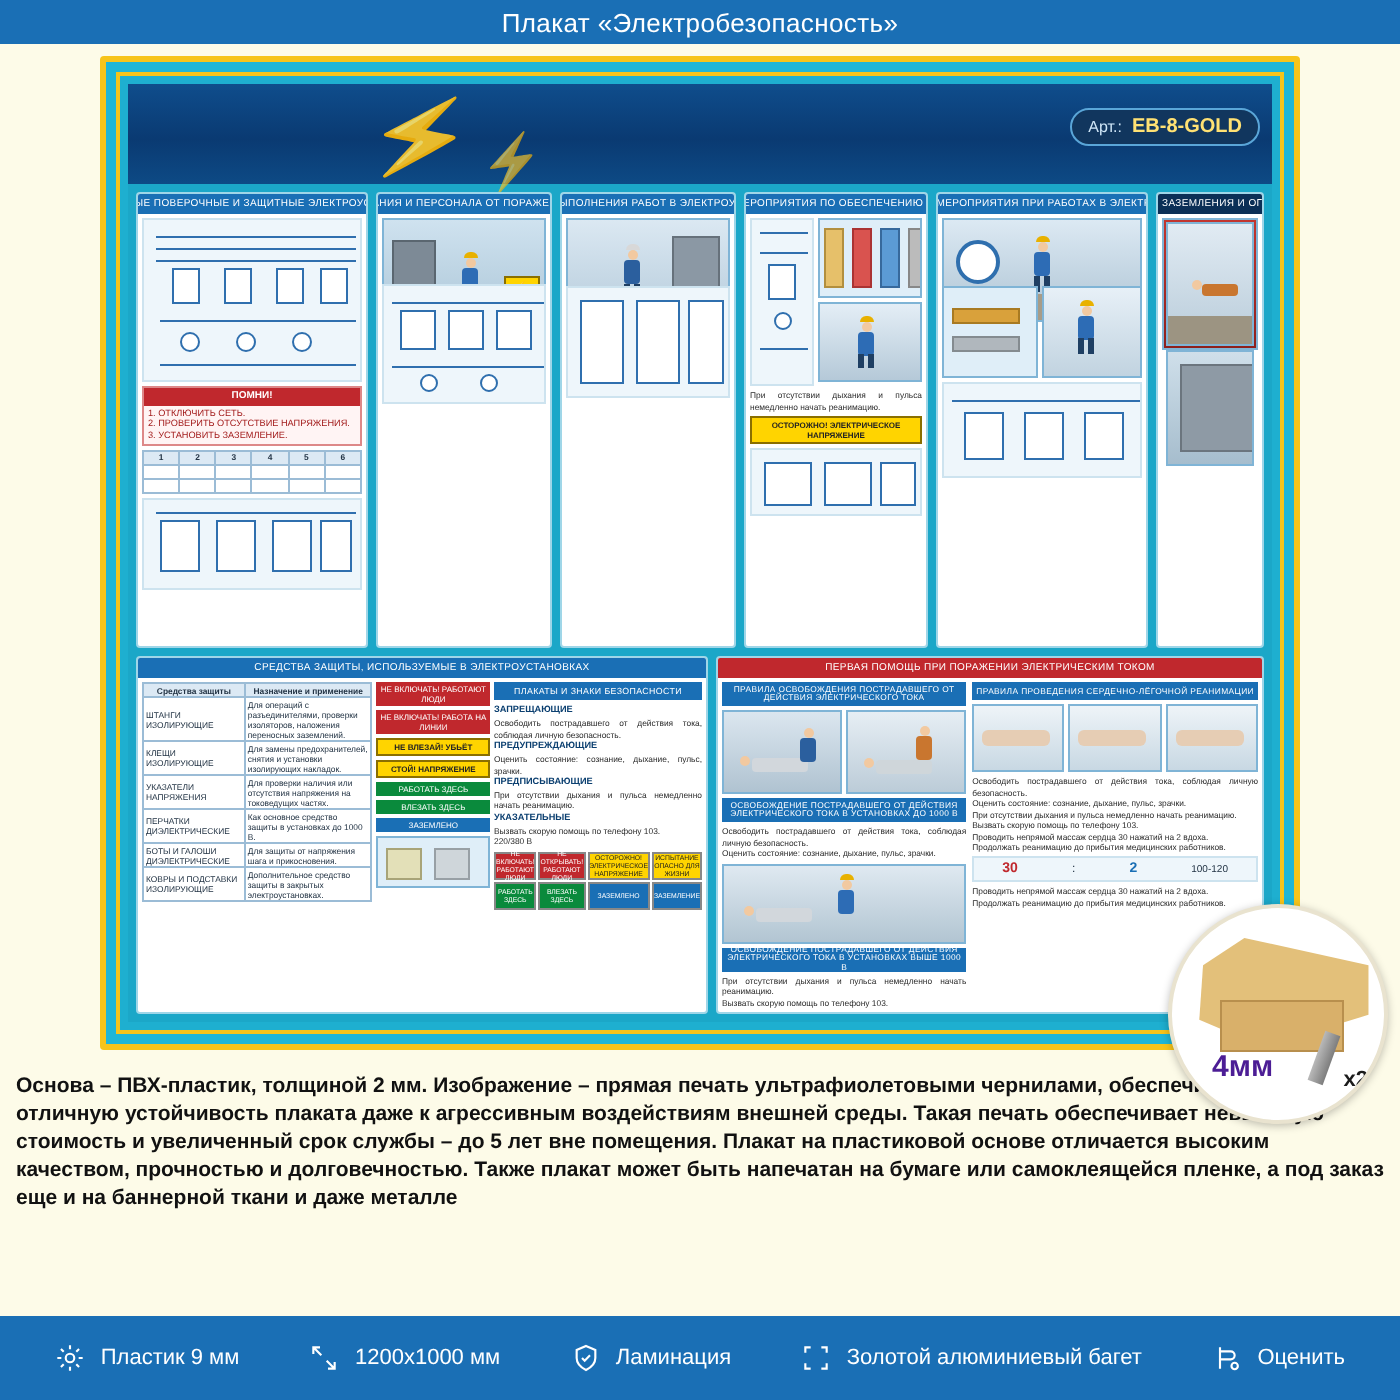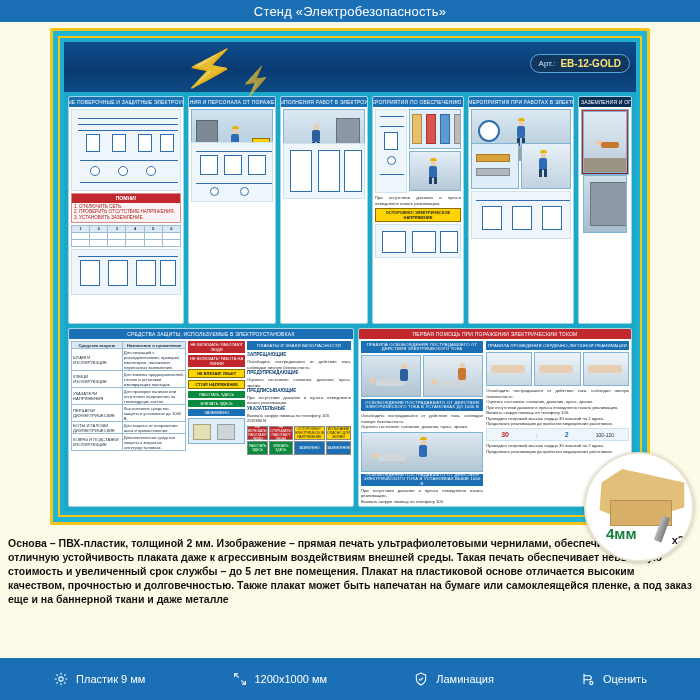--- a/index.html
+++ b/index.html
@@ -158,21 +158,21 @@
   .mount-badge .wood {
     position:absolute; left:8px; top:10px; width:94px; height:62px;
     background:#e3c07a;
     clip-path:polygon(8% 30%,30% 8%,96% 30%,96% 70%,40% 96%,6% 74%);
   }
   .mount-badge .plank {
     position:absolute; left:24px; top:46px; width:62px; height:26px;
     background:#d9b06a; border:1px solid #b88f4d;
   }
   .mount-badge .mm {
-    position:absolute; left:20px; bottom:18px; font-size:15px; font-weight:bold; color:#15803d;
+    position:absolute; left:20px; bottom:18px; font-size:15px; font-weight:bold; color:#4c1d95;
   }
   .mount-badge .screw {
     position:absolute; right:26px; bottom:18px; width:8px; height:26px;
     background:linear-gradient(90deg,#b9b9b9,#7d7d7d);
     transform:rotate(20deg);
   }
   .mount-badge .x2 { position:absolute; right:8px; bottom:14px; font-size:11px; font-weight:bold; color:#1b1b1b; }
 
   
   .features {
@@ -183,34 +183,34 @@
   }
   .feat { display:flex; align-items:center; gap:7px; font-size:11px; }
   .feat svg { display:block; }
 </style>
 </head>
 <body>
 
 <div class="page">
 
   <div class="topbar">
-    <span>Стенд «Электробезопасность»</span>
+    <span>Плакат «Электробезопасность»</span>
   </div>
 
   <div class="standwrap">
     <div class="stand">
       <div class="stand-inner">
         <div class="poster">
 
           <div class="p-head">
             <span class="bolt">⚡</span>
             <span class="bolt2">⚡</span>
             <div class="art-badge">
               <span>Арт.:</span>
-              <b>EB-12-GOLD</b>
+              <b>EB-8-GOLD</b>
             </div>
           </div>
 
           <div class="p-body">
 
             <div class="row r1">
 
               <div class="card" style="width:116px">
                 <div class="card-h">ПЕРВИЧНЫЕ ПОВЕРОЧНЫЕ И ЗАЩИТНЫЕ ЭЛЕКТРОУСТАНОВКИ</div>
                 <div class="card-b">
@@ -673,20 +673,28 @@
     <div class="feat">
       <span>
         <svg width="16" height="16" viewBox="0 0 24 24" fill="none" stroke="#ffffff" stroke-width="1.6">
           <path d="M12 3l7 3v6c0 4-3 7-7 9-4-2-7-5-7-9V6z"></path>
           <path d="M9 12l2 2 4-4"></path>
         </svg>
       </span>
       <span>Ламинация</span>
     </div>
 
+    <div class="feat">
+      <span>
+        <svg width="16" height="16" viewBox="0 0 24 24" fill="none" stroke="#ffffff" stroke-width="1.6">
+          <path d="M4 8V4h4M20 8V4h-4M4 16v4h4M20 16v4h-4"></path>
+        </svg>
+      </span>
+      <span>Золотой алюминиевый багет</span>
+    </div>
 
     <div class="feat">
       <span>
         <svg width="16" height="16" viewBox="0 0 24 24" fill="none" stroke="#ffffff" stroke-width="1.6">
           <path d="M6 4v16M6 7h8a3 3 0 010 6H6"></path>
           <circle cx="17" cy="18" r="2.4"></circle>
         </svg>
       </span>
       <span>Оценить</span>
     </div>

